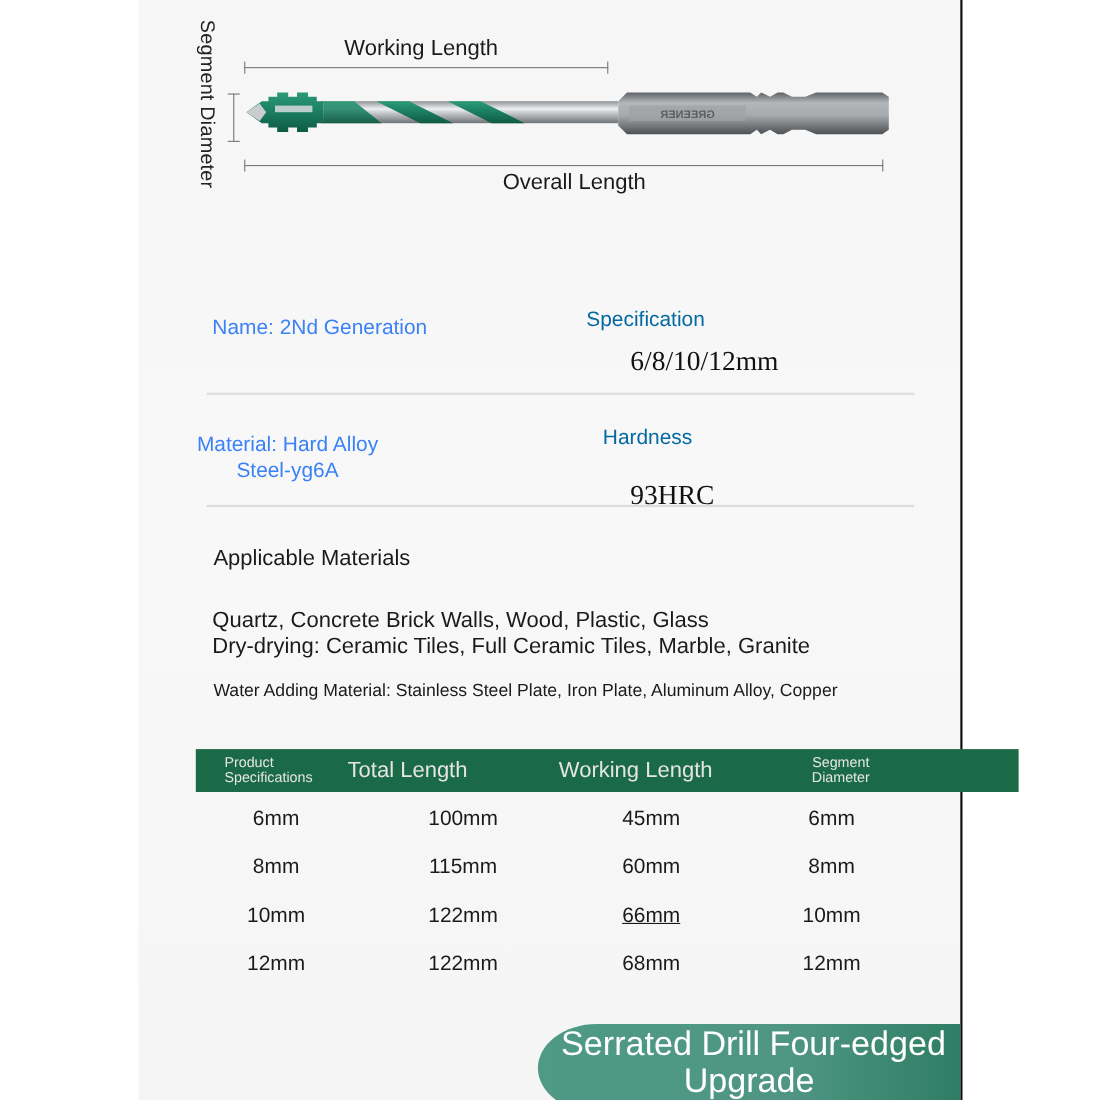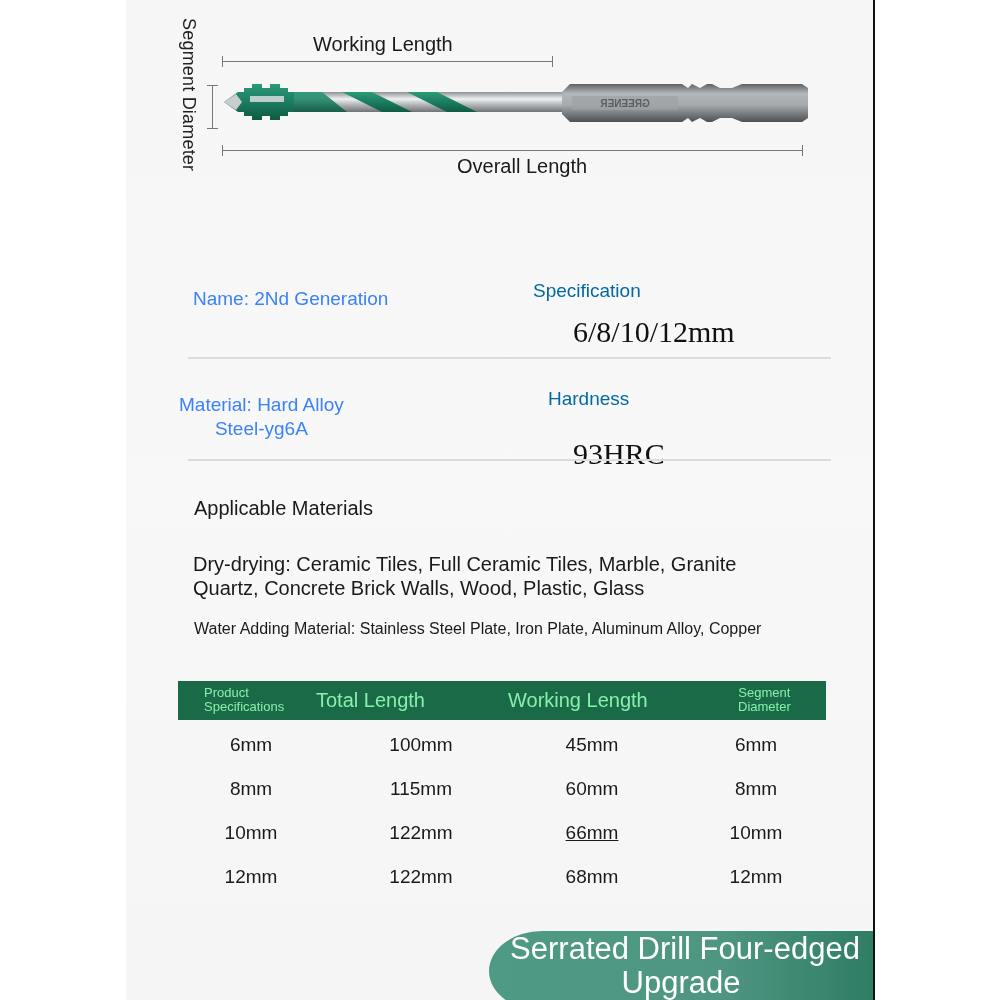--- a/index.html
+++ b/index.html
@@ -32,31 +32,31 @@
       content: ""; position: absolute; left: -5px; width: 11px; height: 1px; background: #777;
     }
     .dim-v::before { top: 0; } .dim-v::after { bottom: 0; }
     .dim-text { position: absolute; font-size: 20px; color: #1a1a1a; }
 
     .drill { position: absolute; left: 222px; top: 78px; width: 590px; height: 50px; }
 
     
     .spec-text { position: absolute; font-size: 19px; line-height: 24px; color: #3b82f6; }
     .spec-head { position: absolute; font-size: 19px; color: #0369a1; }
-    .spec-val { position: absolute; font-family: "Liberation Serif", serif; font-size: 30px; color: #111; }
+    .spec-val { position: absolute; font-family: "Liberation Serif", serif; font-size: 25px; color: #111; }
     .divider { position: absolute; left: 188px; width: 643px; height: 2px; background: #dcdcdc; }
 
     .mat-title { position: absolute; left: 194px; top: 497px; font-size: 20px; }
     .mat-dry { position: absolute; left: 193px; top: 552px; font-size: 20px; line-height: 24px; width: 640px; }
     .mat-water { position: absolute; left: 194px; top: 620px; font-size: 16px; white-space: nowrap; }
 
     
     .tbl-head {
-      position: absolute; left: 178px; top: 681px; width: 648px; height: 39px;
-      background: #1b6a47; color: #86efac;
+      position: absolute; left: 178px; top: 681px; width: 748px; height: 39px;
+      background: #1b6a47; color: #e5e5e5;
     }
     .th-small { position: absolute; font-size: 13px; line-height: 14px; text-align: center; }
     .th-big { position: absolute; font-size: 20px; top: 8px; }
     .tbl-rows { position: absolute; left: 178px; top: 728px; width: 655px; }
     .tr { position: relative; height: 44px; }
     .td { position: absolute; top: 6px; font-size: 19px; color: #1a1a1a; transform: translateX(-50%); white-space: nowrap; }
 
     
     .banner {
       position: absolute; left: 489px; top: 931px; width: 384px; height: 80px;
@@ -130,22 +130,22 @@
 <div class="spec-text" style="left:179px; top:393px;text-align:center;">
   <div>Material: Hard Alloy</div>
   <div>Steel-yg6A</div>
 </div>
 <div class="spec-head" style="left:548px; top:388px;">Hardness</div>
 <div class="spec-val" style="left:573px; top:422px;margin-top:15px;">93HRC</div>
 <div class="divider" style="top:459px;"></div>
 
 <div class="mat-title">Applicable Materials</div>
 <div class="mat-dry">
+  <div>Quartz, Concrete Brick Walls, Wood, Plastic, Glass</div>
   <div>Dry-drying: Ceramic Tiles, Full Ceramic Tiles, Marble, Granite</div>
-  <div>Quartz, Concrete Brick Walls, Wood, Plastic, Glass</div>
 </div>
 <div class="mat-water">Water Adding Material: Stainless Steel Plate, Iron Plate, Aluminum Alloy, Copper</div>
 
 <div class="tbl-head">
   <div class="th-small" style="left:26px; top:5px; text-align:left;">
     <div>Product</div>
     <div>Specifications</div>
   </div>
   <div class="th-big" style="left:138px;">Total Length</div>
   <div class="th-big" style="left:330px;">Working Length</div>

